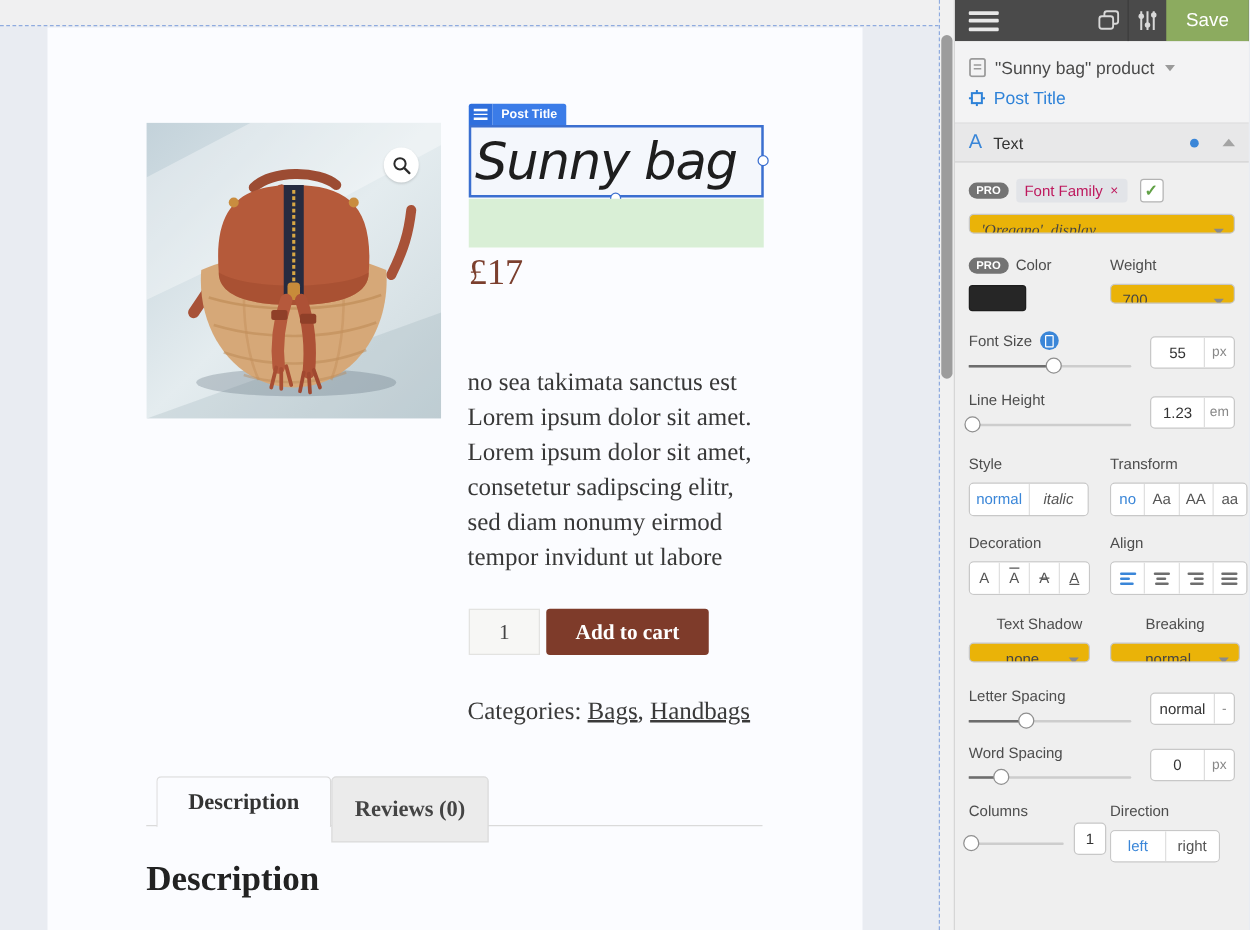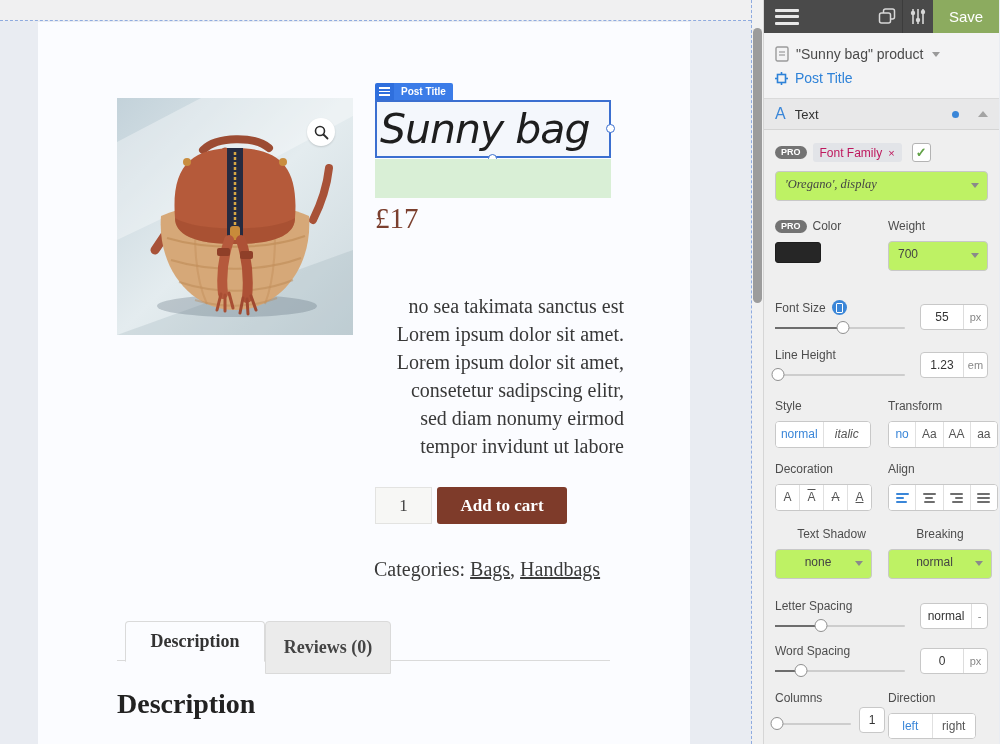--- a/index.html
+++ b/index.html
@@ -23,21 +23,21 @@
 
   .sel-box{left:337px;top:78px;width:236px;height:58px;background:#f4f7fc;border:2px solid #3b6fd0;box-sizing:border-box;overflow:visible;}
   .sel-title{font-family:"DejaVu Sans",sans-serif;font-style:italic;font-weight:500;font-size:41px;color:#1e1e1e;
     line-height:54px;padding-left:3px;white-space:nowrap;letter-spacing:-1px;}
   .handle{position:absolute;width:9px;height:9px;background:#fff;border:1.5px solid #3b6fd0;border-radius:50%;box-sizing:border-box;}
   .h-right{left:568px;top:102px;}
   .h-bottom{left:450px;top:132px;}
   .margin-block{left:337px;top:137px;width:236px;height:39px;background:#d9efd6;}
 
   .price{left:337px;top:180px;font-family:"Liberation Serif",serif;font-size:29px;color:#7b3f2e;}
-  .desc{left:336px;top:270px;width:250px;font-family:"Liberation Serif",serif;font-size:20px;line-height:28px;color:#383838;text-align:right;}
+  .desc{left:336px;top:270px;width:250px;font-family:"Liberation Serif",serif;font-size:20px;line-height:28px;color:#383838;}
   .qty{left:337px;top:465px;width:57px;height:37px;background:#f7f7f5;border:1px solid #e3e3e1;box-sizing:border-box;
     font-family:"Liberation Serif",serif;font-size:17px;color:#444;display:flex;align-items:center;justify-content:center;}
   .cart-btn{left:399px;top:465px;width:130px;height:37px;background:#7e3b2a;border:none;border-radius:3px;color:#fff;
     font-family:"Liberation Serif",serif;font-weight:bold;font-size:17px;display:flex;align-items:center;justify-content:center;cursor:pointer;}
   .cats{left:336px;top:536px;font-family:"Liberation Serif",serif;font-size:20px;color:#3a3a3a;}
   .cats a{color:#3a3a3a;text-decoration:underline;}
 
   .tabs-line{left:79px;top:638px;width:493px;height:1px;background:#dadada;}
   .tab{top:599px;height:53px;box-sizing:border-box;font-family:"Liberation Serif",serif;font-weight:bold;font-size:18px;
     display:flex;align-items:center;justify-content:center;border:1px solid #dadada;border-radius:4px 4px 0 0;cursor:pointer;}
@@ -74,32 +74,32 @@
   .controls{padding:13px 11px;flex:1;font-size:12px;color:#4d4d4d;}
   .lbl{font-size:12px;color:#4d4d4d;}
   .chiprow{display:flex;align-items:center;gap:6px;}
   .pro{background:#737373;color:#fff;font-size:9px;font-weight:bold;border-radius:8px;padding:2px 6px;line-height:1;text-align:center;}
   .chip{background:#e2e4e8;border-radius:3px;height:19px;display:flex;align-items:center;padding:0 7px;gap:6px;cursor:pointer;}
   .chip span{color:#be185d;font-size:12px;}
   .chip .x{font-size:11px;}
   .checkbox{width:17px;height:17px;background:#fff;border:1px solid #b3b3b3;border-radius:3px;margin-left:4px;
     display:flex;align-items:center;justify-content:center;color:#61a146;font-size:13px;font-weight:bold;cursor:pointer;}
 
-  .select{position:relative;background:#bef264;border:1px solid #c8c8c8;border-radius:4px;height:30px;line-height:24px;
+  .select{position:relative;background:#eab308;border:1px solid #c8c8c8;border-radius:4px;height:16px;line-height:24px;
     padding:0 20px 0 9px;font-size:12px;color:#444;box-sizing:border-box;cursor:pointer;white-space:nowrap;overflow:hidden;}
   .select::after{content:'';position:absolute;right:8px;top:11px;width:0;height:0;
     border-left:4px solid transparent;border-right:4px solid transparent;border-top:5px solid #8a8a8a;}
   .sel-font{margin-top:9px;font-family:"Liberation Serif",serif;font-style:italic;font-size:12.5px;}
 
   .row2{display:flex;margin-top:18px;}
   .col1{width:113px;flex:none;}
   .col2{flex:1;}
   .swatch{width:44px;height:19px;border-radius:3px;border:1px solid #1d1d1d;margin-top:9px;cursor:pointer;}
 
-  .slider-row{display:flex;justify-content:space-between;align-items:center;margin-top:29px;}
+  .slider-row{display:flex;justify-content:space-between;align-items:center;margin-top:16px;}
   .slider{position:relative;height:13px;margin-top:6px;--pct:0%;}
   .slider::before{content:'';position:absolute;left:0;right:0;top:6px;height:2px;background:#cdcdcd;border-radius:1px;}
   .slider .fill{position:absolute;left:0;top:6px;height:2px;background:#6d6d6d;width:var(--pct);}
   .slider .thumb{position:absolute;top:0;left:var(--pct);transform:translateX(-50%);width:13px;height:13px;background:#fff;
     border:1.5px solid #8f8f8f;border-radius:50%;box-sizing:border-box;cursor:pointer;}
   .sl-w{width:130px;}
   .sl-s{width:76px;}
 
   .ibox{display:flex;background:#fff;border:1px solid #c8c8c8;border-radius:4px;height:24px;width:66px;box-sizing:content-box;overflow:hidden;}
   .ibox .v{flex:1;text-align:center;line-height:24px;font-size:12px;color:#333;}

